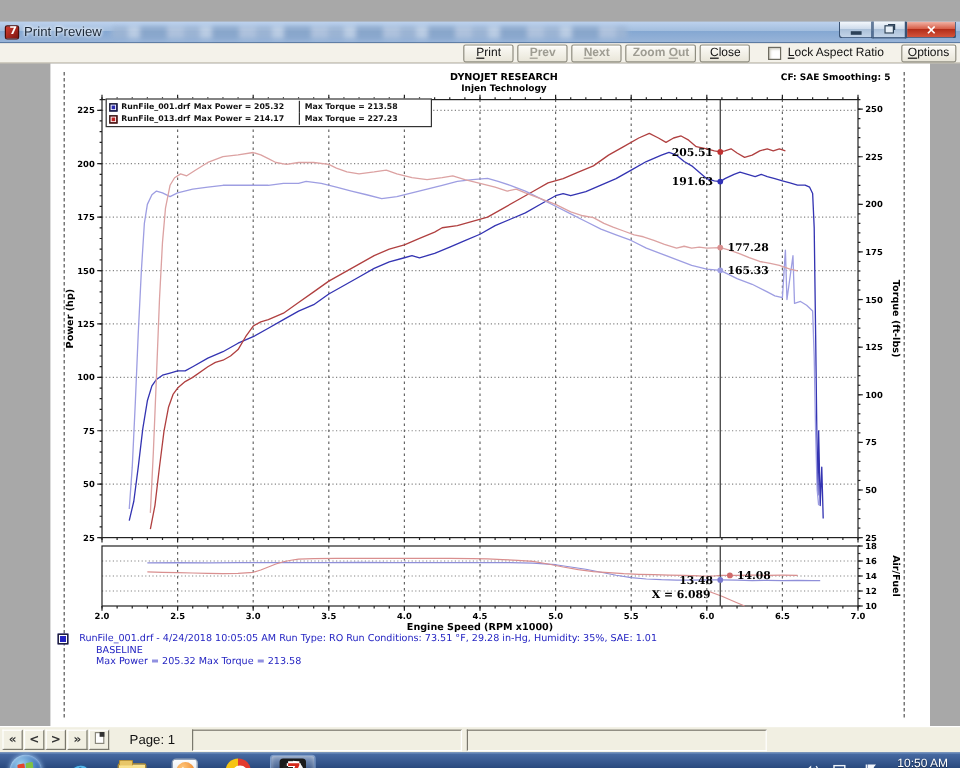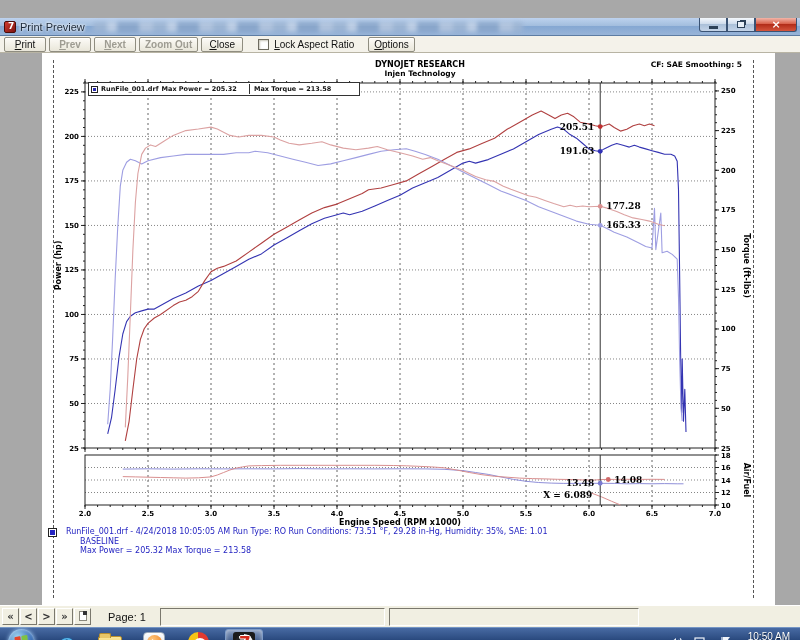--- a/index.html
+++ b/index.html
@@ -21,21 +21,21 @@
   .wc { width:28px; height:14px; border:1px solid #3a5374; border-top:none; display:flex; align-items:center; justify-content:center;
     background:linear-gradient(#f4f8fc,#cfdcec 45%,#a9bfd8 46%,#c4d4e8); color:#243a52; font:bold 9px "DejaVu Sans",sans-serif; }
   .wc.min { border-radius:0 0 0 3px; }
   .wc .bar { width:9px; height:3px; background:#2c4158; margin-top:5px; }
   .wc .rst { width:8px; height:7px; border:1px solid #2c4158; background:#e8f0f8; box-shadow:2px -2px 0 -1px #2c4158; }
   .wc.close { width:42px; border-radius:0 0 3px 0;
     background:linear-gradient(#f2b5a8,#d8604a 45%,#b02a17 46%,#d4543c); color:#fff; font-size:11px; }
 
   
   .toolbar { position:absolute; left:0; top:18px; width:800px; height:17px; background:#f4f2ea;
-    border-bottom:1px solid #b8b4a4; display:flex; align-items:center; padding-left:4px; }
+    border-bottom:1px solid #b8b4a4; display:flex; align-items:center; padding-left:4px;justify-content:flex-end; }
   .tbtn { height:15px; min-width:42px; padding:0 5px; margin-right:3px; font:10px "Liberation Sans",sans-serif;
     background:linear-gradient(#fcfbf7,#e9e6d9); border:1px solid #8f8d80; border-radius:2px;
     box-shadow:inset 0 1px 0 #fff; color:#111; }
   .tbtn:disabled,.tbtn.disabled { color:#9e9c92;font-weight:bold; }
   .accel { text-decoration:underline; }
   .chk-group { display:flex; align-items:center; margin:0 14px 0 12px; }
   .chk { width:11px; height:11px; background:#fff; border:1px solid #6d6b60; box-shadow:inset 1px 1px 2px #c9c7ba; margin-right:5px; }
   .chk-label { font-size:10px; color:#111; }
 
   
@@ -570,20 +570,28 @@
 
       <div class="legend">
         <div class="legend-row">
           <span class="swatch" style="background: rgb(42, 42, 178);"></span>
           <span class="leg-main">
               <span class="leg-file">RunFile_001.drf</span>
           <span>Max Power = 205.32</span>
             </span>
           <span class="leg-torque">Max Torque = 213.58</span>
         </div>
+        <div class="legend-row">
+          <span class="swatch" style="background: rgb(192, 34, 34);"></span>
+          <span class="leg-main">
+              <span class="leg-file">RunFile_013.drf</span>
+          <span>Max Power = 214.17</span>
+            </span>
+          <span class="leg-torque">Max Torque = 227.23</span>
+        </div>
       </div>
 
       <div class="runinfo-wrap">
         <div class="runinfo">
           <span class="swatch" style="background: rgb(36, 36, 194);"></span>
           <div class="run-lines" style="color: rgb(36, 36, 194);">
             <div>RunFile_001.drf - 4/24/2018 10:05:05 AM  Run Type: RO  Run Conditions: 73.51 °F, 29.28 in-Hg,  Humidity:  35%, SAE: 1.01</div>
             <div>BASELINE</div>
             <div>Max Power = 205.32  Max Torque = 213.58</div>
           </div>

